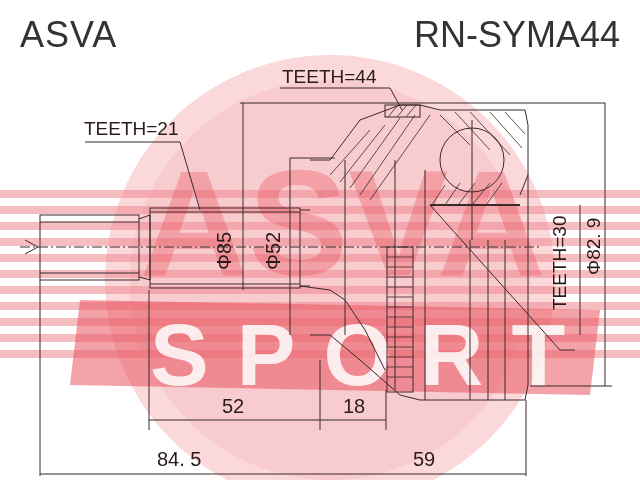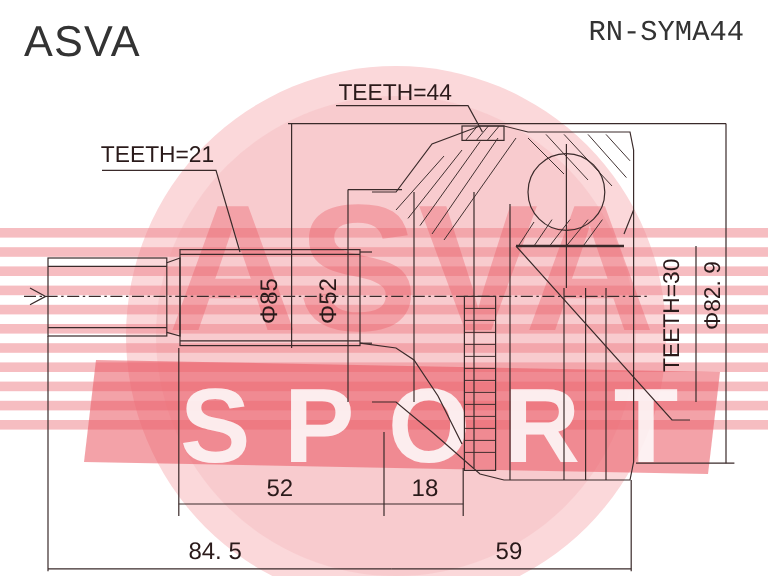--- a/index.html
+++ b/index.html
@@ -1,18 +1,18 @@
 <!DOCTYPE html>
 <html><head>
 <meta charset="utf-8">
 <style>
   html, body { margin: 0; padding: 0; background: #ffffff; }
   body { width: 640px; height: 480px; position: relative; overflow: hidden; font-family: "Liberation Sans", sans-serif; }
   .brand { position: absolute; left: 20px; top: 14px; font-size: 36px; color: #333; letter-spacing: 1px; font-family: "Liberation Sans", sans-serif; }
-  .part { position: absolute; right: 20px; top: 14px; font-size: 24px; color: #333; font-family: Liberation Mono, monospace; text-align: right; }
+  .part { position: absolute; right: 20px; top: 14px; font-size: 36px; color: #333; font-family: Liberation Sans, sans-serif; text-align: right; }
   svg { position: absolute; left: 0; top: 0; }
   .lbl { font-family: "Liberation Sans", sans-serif; fill: #2a1a1a; }
   .wm { position: absolute; right: 20px; bottom: 10px; font-size: 30px; color: rgba(255,255,255,0.85); font-family: "Liberation Sans", sans-serif; }
 </style>
 </head>
 <body>
 
 <svg width="640" height="480">
   <circle cx="330" cy="280" r="225" fill="#fbd8da"></circle>
   <circle cx="330" cy="280" r="200" fill="#f6c3c7" opacity="0.6"></circle>

